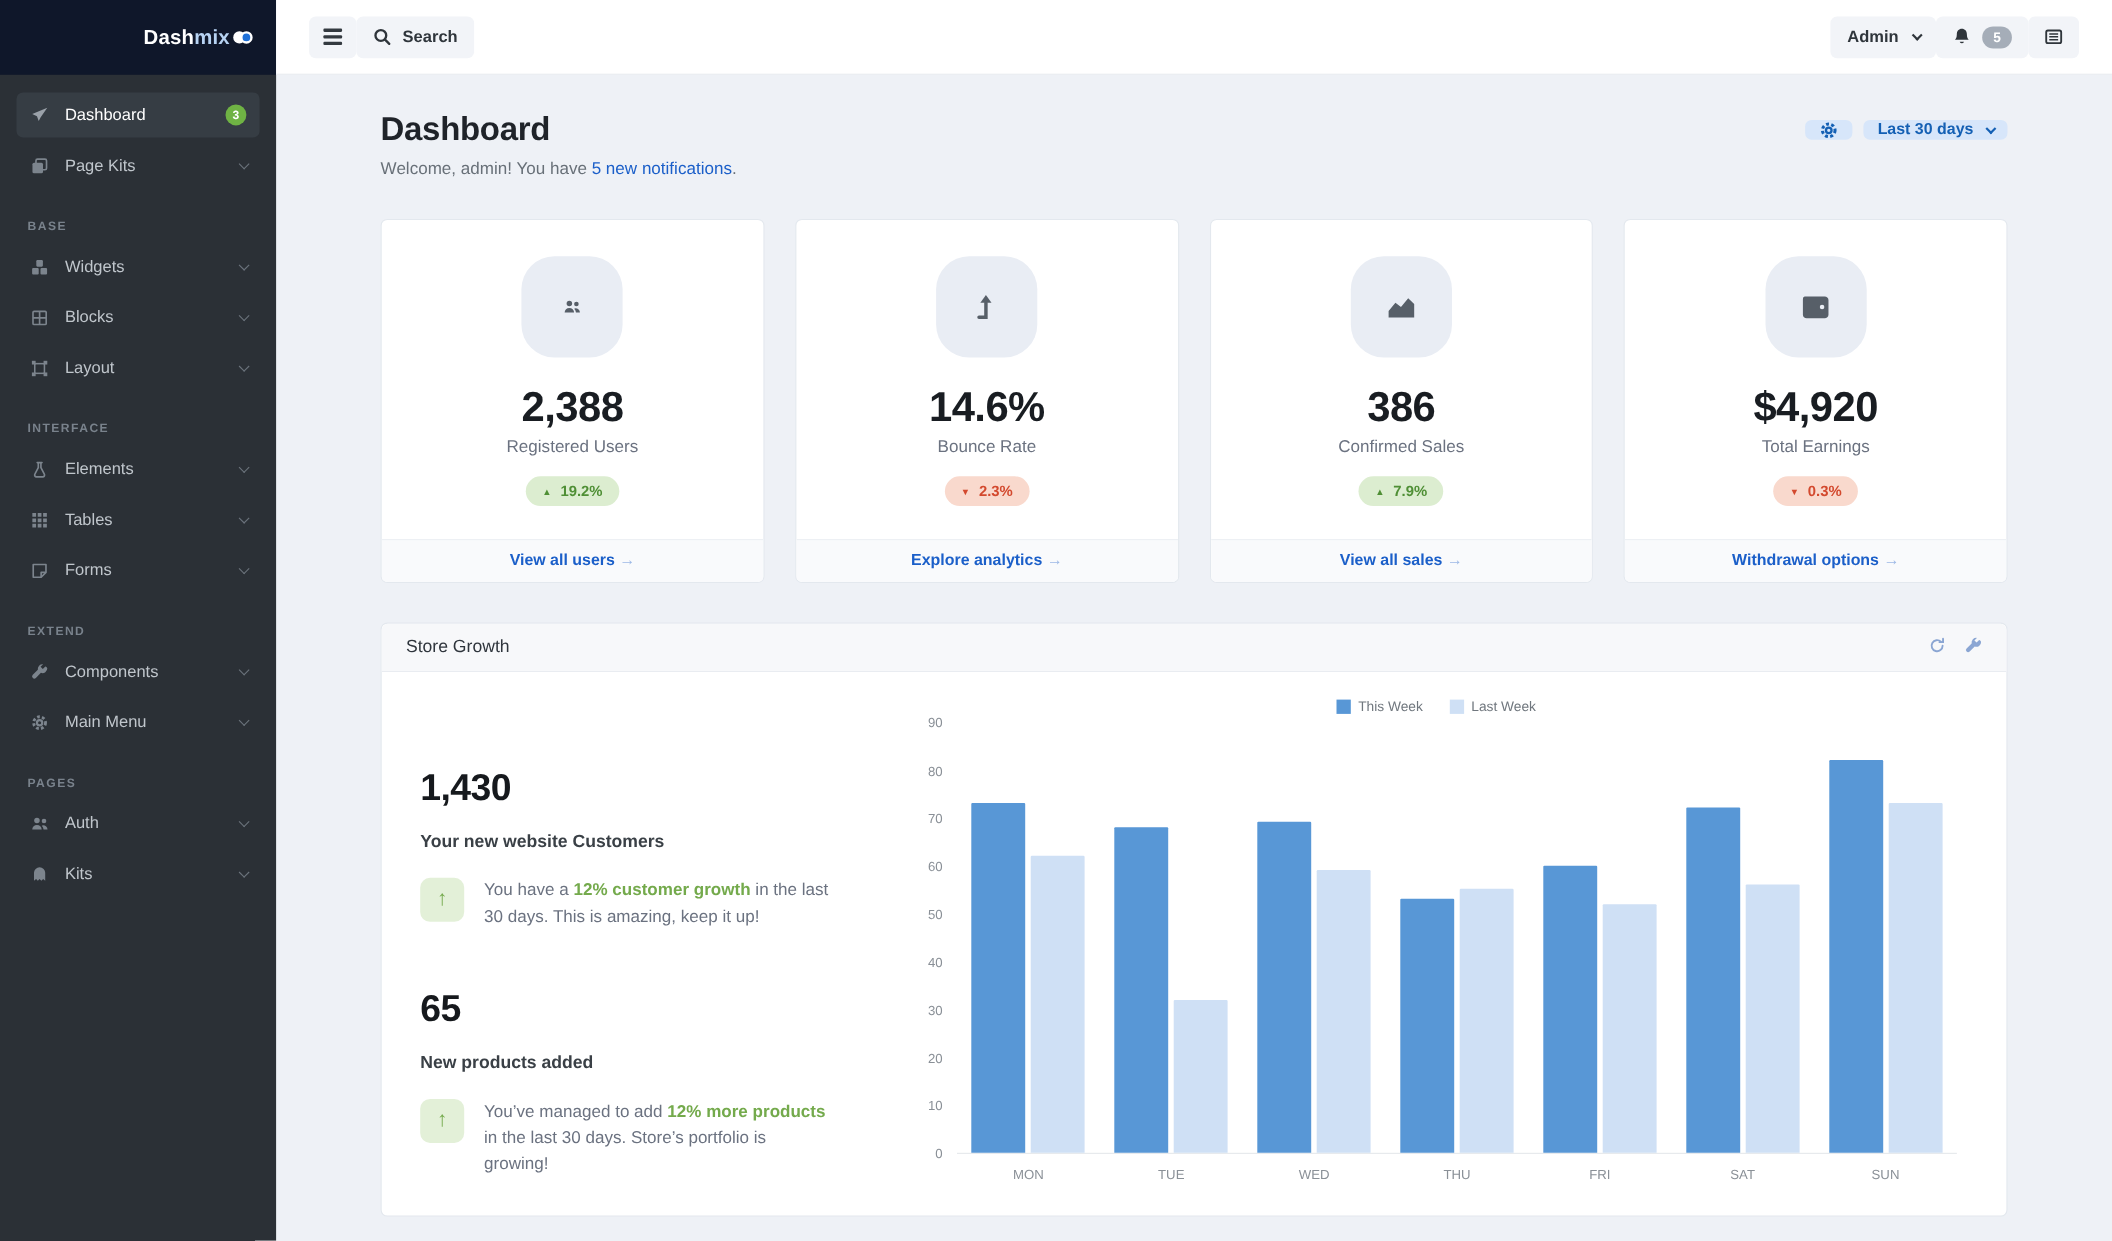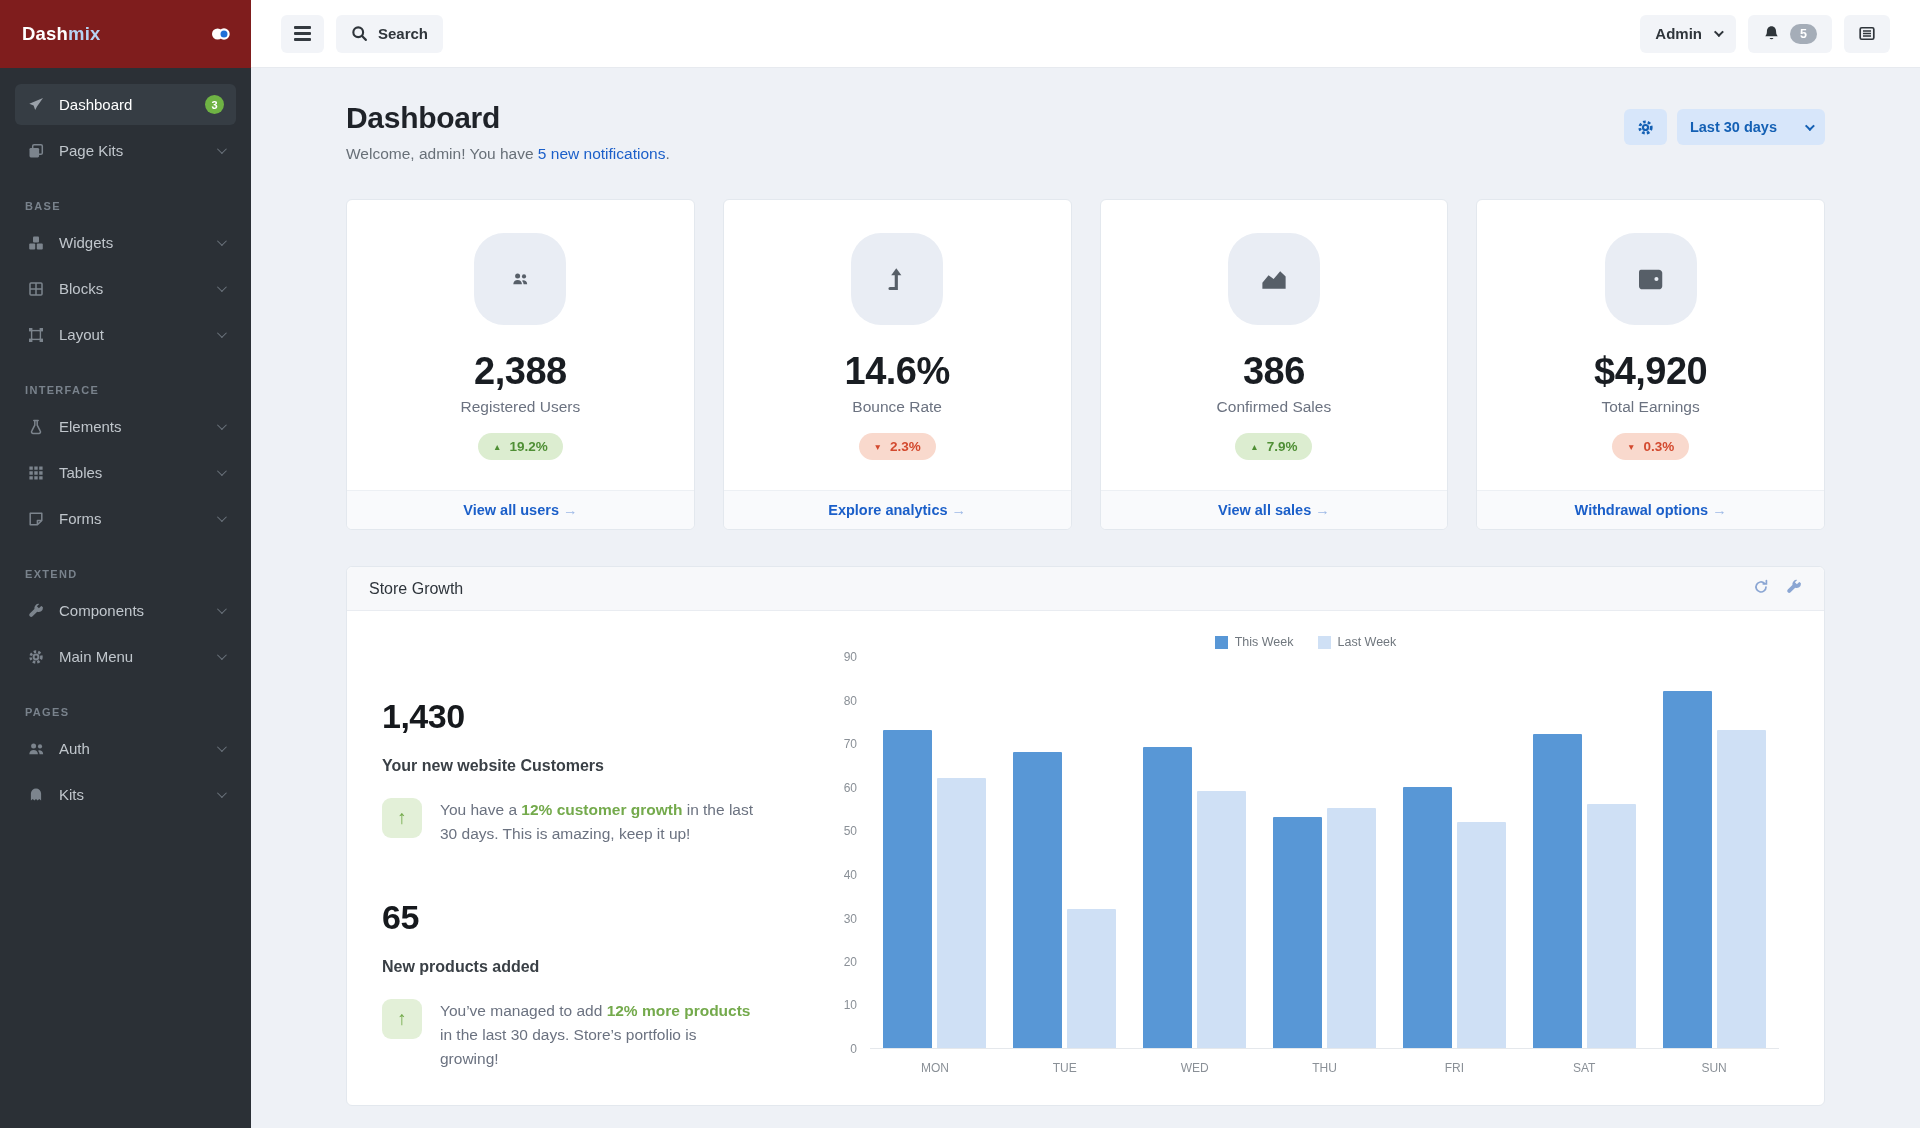--- a/index.html
+++ b/index.html
@@ -3,53 +3,53 @@
 <meta charset="utf-8">
 <style>
   * { margin:0; padding:0; box-sizing:border-box; }
   html,body { width:1920px; height:1128px; overflow:hidden; }
   body { font-family:"Liberation Sans","DejaVu Sans",sans-serif; background:#eef1f6; display:flex; color:#343a40; }
   .icon { display:inline-flex; align-items:center; justify-content:center; }
   .icon svg { display:block; }
 
   
   aside { width:251px; flex-shrink:0; background:#2b3036; display:flex; flex-direction:column; }
-  .side-header { height:68px; background:#7f1d1d; display:flex; align-items:center; justify-content:space-between; padding:0 20px 0 22px; flex-shrink:0; }
+  .side-header { height:68px; background:#0f172a; display:flex; align-items:center; justify-content:flex-end; padding:0 20px 0 22px; flex-shrink:0; }
   .brand { font-size:18.5px; font-weight:700; color:#fff; letter-spacing:.2px; cursor:pointer; }
   .brand .lite { color:#b7d3f3; }
   .side-toggle { cursor:pointer; color:#fff; }
   nav { padding:16px 15px; overflow:hidden; }
   .nav-heading { color:#79828c; font-size:11px; font-weight:700; letter-spacing:.12em; padding:24px 10px 10px; }
   .nav-item { display:flex; align-items:center; height:41px; padding:0 12px; border-radius:6px; color:#c0c6cc; font-size:15px; cursor:pointer; margin-bottom:5px; }
   .nav-item .icon { width:18px; color:#7c848d; margin-right:14px; }
   .nav-item .nav-label { flex:1; }
   .nav-item.active { background:#363d44; color:#fff; font-weight:500; }
   .nav-item.active .icon { color:#9aa1a9; }
   .nav-badge { background:#6fb344; color:#fff; font-size:11px; font-weight:700; min-width:19px; height:19px; border-radius:999px; display:flex; align-items:center; justify-content:center; padding:0 5px; }
   .chev { width:7px; height:7px; border-right:1.6px solid #6b737c; border-bottom:1.6px solid #6b737c; transform:rotate(45deg) translateY(-2px); }
 
   
   .main { flex:1; display:flex; flex-direction:column; min-width:0; }
   .topbar { height:68px; background:#fff; border-bottom:1px solid #e7eaef; display:flex; align-items:center; justify-content:space-between; padding:0 30px; flex-shrink:0; }
-  .tb-group { display:flex; align-items:center; gap:12px; }
+  .tb-group { display:flex; align-items:center; }
   .tb-btn { background:#f2f4f8; border:none; border-radius:6px; height:38px; padding:0 15px; display:inline-flex; align-items:center; gap:10px; color:#2f353b; font-size:15px; font-weight:600; font-family:inherit; cursor:pointer; }
   .hamburger { display:flex; flex-direction:column; gap:3.5px; }
   .hamburger i { display:block; width:17px; height:2.4px; background:#343a40; border-radius:1px; }
   .caret { width:7px; height:7px; border-right:2px solid currentColor; border-bottom:2px solid currentColor; transform:rotate(45deg) translateY(-2px); margin-left:2px; }
   .notif-badge { background:#a5adb8; color:#fff; font-size:12.5px; font-weight:700; min-width:27px; height:20px; border-radius:999px; display:flex; align-items:center; justify-content:center; }
 
   .content { flex:1; padding:33px 95px 0; min-width:0; }
 
   
   .hero { display:flex; justify-content:space-between; align-items:flex-start; }
   .hero h1 { font-size:30px; font-weight:700; color:#1f2329; letter-spacing:-.3px; margin-bottom:10px; }
   .hero .sub { font-size:15.5px; color:#687078; }
   .hero .sub a { color:#1b5fc9; text-decoration:none; font-weight:500; }
   .hero-actions { display:flex; gap:10px; margin-top:8px; }
-  .act-btn { background:#d7e6fa; border:none; border-radius:6px; height:36px; display:inline-flex; align-items:center; gap:26px; padding:0 13px; color:#1460b4; font-size:14.5px; font-weight:600; font-family:inherit; cursor:pointer; }
+  .act-btn { background:#d7e6fa; border:none; border-radius:6px; height:18px; display:inline-flex; align-items:center; gap:9px; padding:0 13px; color:#1460b4; font-size:14.5px; font-weight:600; font-family:inherit; cursor:pointer; }
 
   
   .cards { display:grid; grid-template-columns:repeat(4,1fr); gap:28px; margin:36px 0; }
   .card { background:#fff; border:1px solid #e3e8ee; border-radius:6px; overflow:hidden; text-align:center; }
   .card-body { padding:33px 18px 30px; }
   .squircle { width:92px; height:92px; border-radius:30px; background:#e9edf4; display:flex; align-items:center; justify-content:center; margin:0 auto; color:#575f68; }
   .stat-value { margin-top:25px; font-size:38px; font-weight:800; color:#191d22; letter-spacing:-.5px; }
   .stat-label { margin-top:5px; color:#6b7280; font-size:15.5px; }
   .pill { display:inline-flex; align-items:center; gap:8px; margin-top:17px; padding:6px 15px; border-radius:999px; font-size:13.5px; font-weight:700; }
   .pill.up { background:#dcedd0; color:#4f8f35; }

